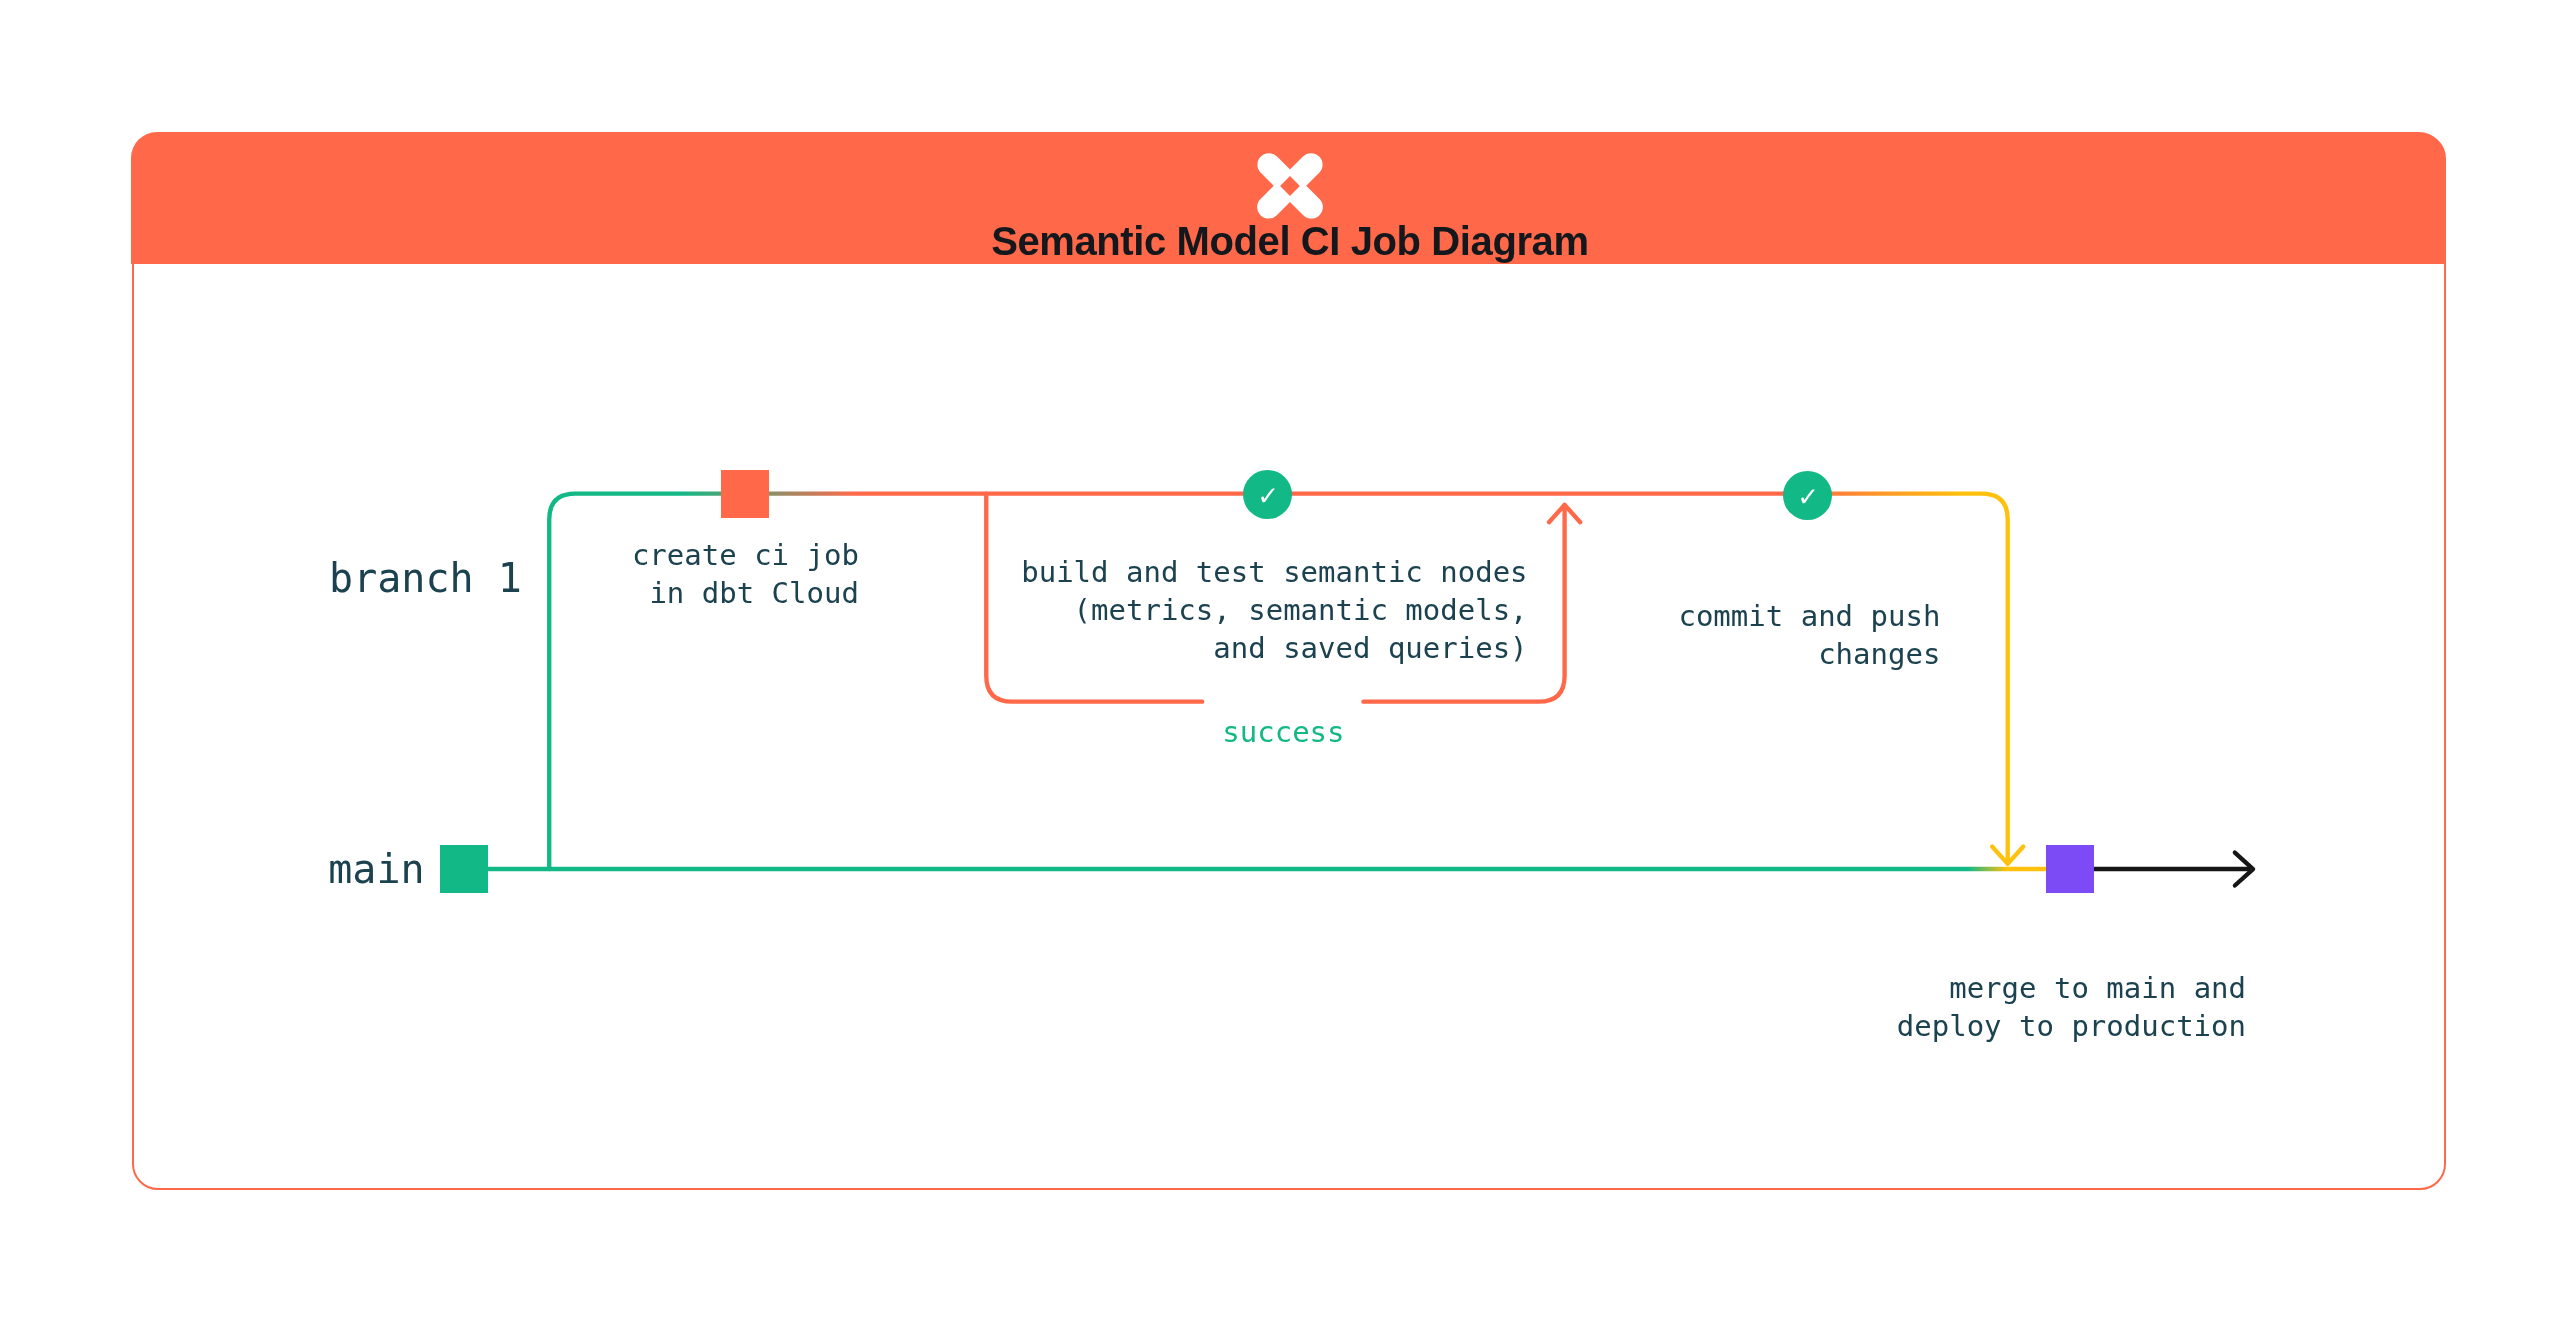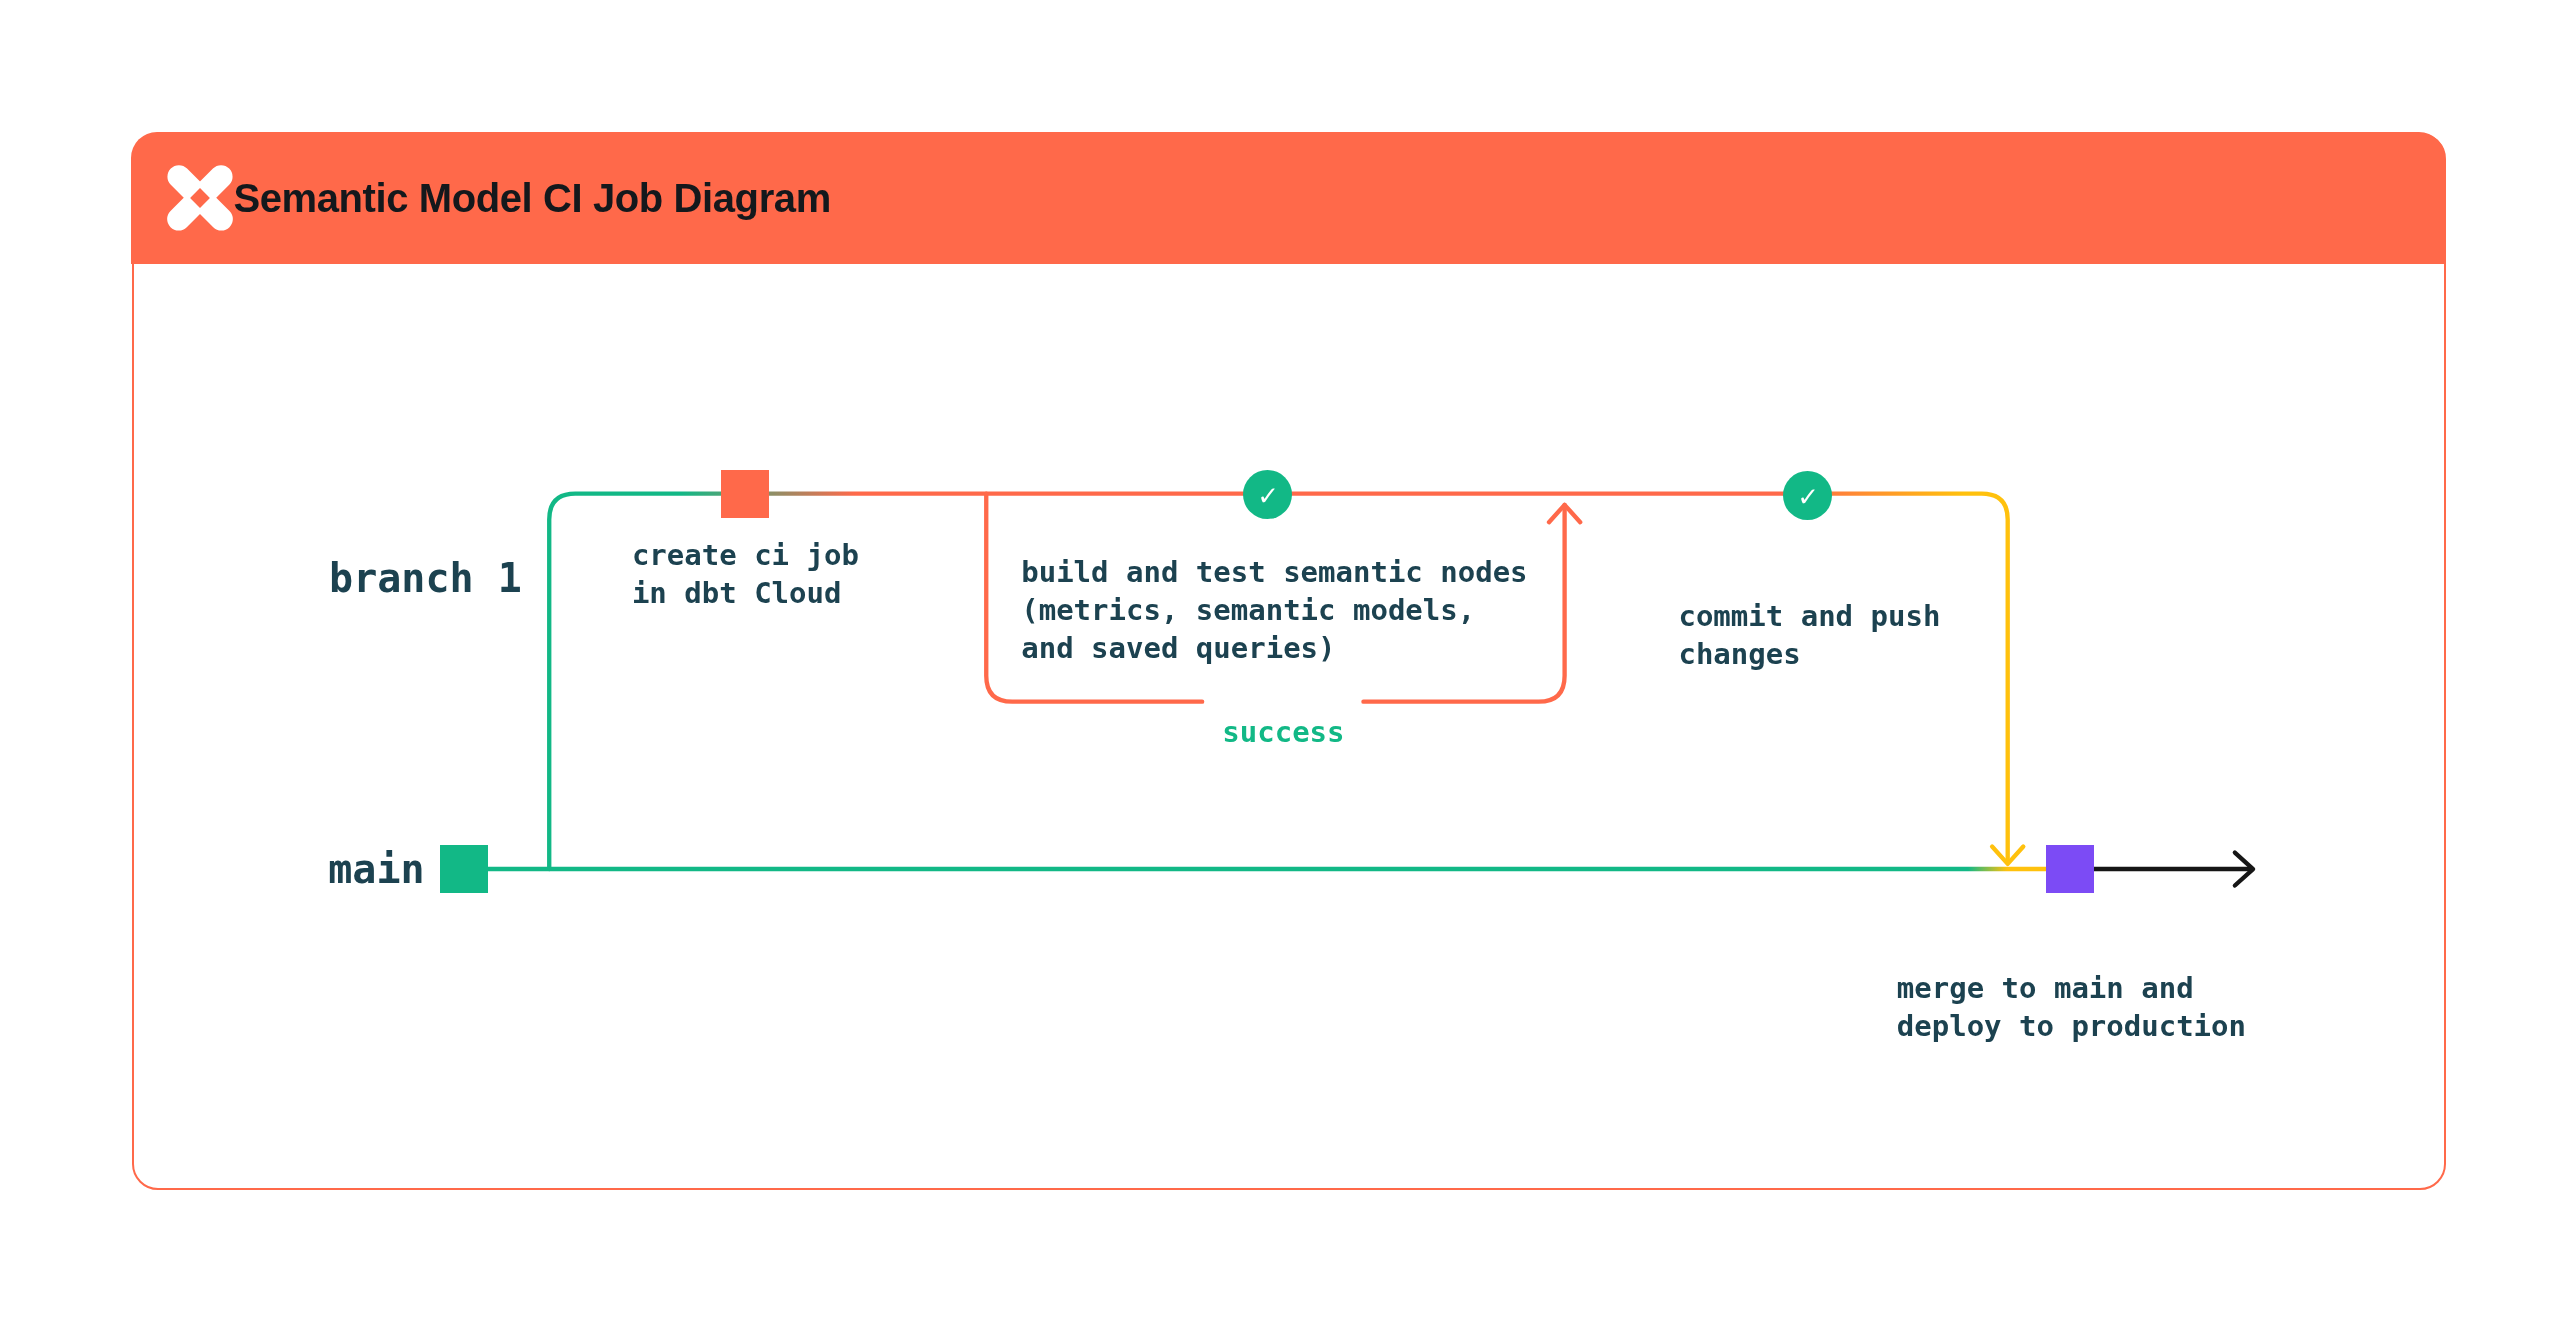--- a/index.html
+++ b/index.html
@@ -5,22 +5,23 @@
   html,body{margin:0;padding:0;background:#ffffff;}
   body{width:2576px;height:1324px;position:relative;font-family:"DejaVu Sans Mono",monospace;}
 
   .card{
     position:absolute;left:132px;top:133px;width:2314px;height:1057px;
     box-sizing:border-box;background:#ffffff;border:2.6px solid #FF694A;border-radius:26px;
   }
   .header{
     position:absolute;left:-2.6px;top:-2.6px;width:2314px;height:132px;
     box-sizing:border-box;background:#FF694A;border-radius:26px 26px 0 0;
-    display:flex;align-items:center;justify-content:flex-start;
+    display:flex;align-items:center;justify-content:flex-end;
     padding:0 33px 0 36px;
+    flex-direction:column;
   }
   .logo{position:relative;width:66px;height:66px;flex:0 0 auto;}
   .logo-bar{position:absolute;left:50%;top:50%;width:83px;height:23.4px;border-radius:12px;background:#ffffff;}
   .logo-bar.b1{transform:translate(-50%,-50%) rotate(45deg);}
   .logo-bar.b2{transform:translate(-50%,-50%) rotate(-45deg);}
   .logo-hole{position:absolute;left:50%;top:50%;width:14px;height:14px;background:#FF694A;transform:translate(-50%,-50%) rotate(45deg);}
   .title{
     font-family:"Liberation Sans",sans-serif;font-weight:700;font-size:40px;
     color:#14181c;letter-spacing:-0.4px;white-space:nowrap;
   }
@@ -34,21 +35,21 @@
   .node.purple{background:#7C4BF5;}
 
   .check{
     position:absolute;width:49px;height:49px;border-radius:50%;background:#12B886;
     display:flex;align-items:center;justify-content:center;
     color:#ffffff;font-size:29.5px;font-weight:700;
   }
 
   .lbl{
     position:absolute;transform:translate(-50%,-50%);
-    color:#1C4250;font-weight:700;text-align:left;white-space:pre-line;
+    color:#1C4250;font-weight:400;text-align:right;white-space:pre-line;
   }
   .branch-name{font-size:40px;line-height:1.1;}
   .caption{font-size:29px;line-height:38px;}
   .success{color:#12B886;font-size:29px;}
 </style>
 </head>
 <body>
 
 <div class="card">
 

